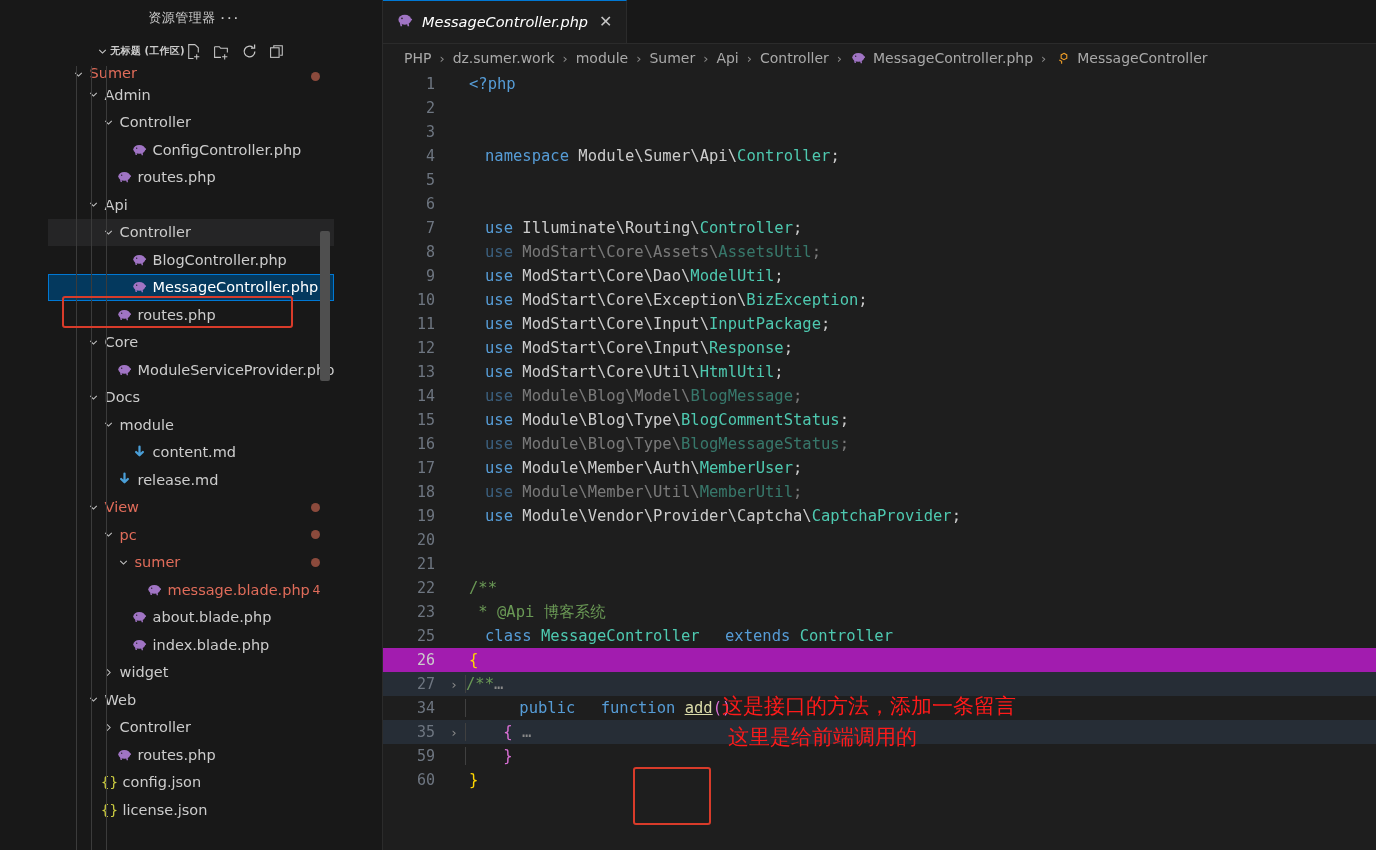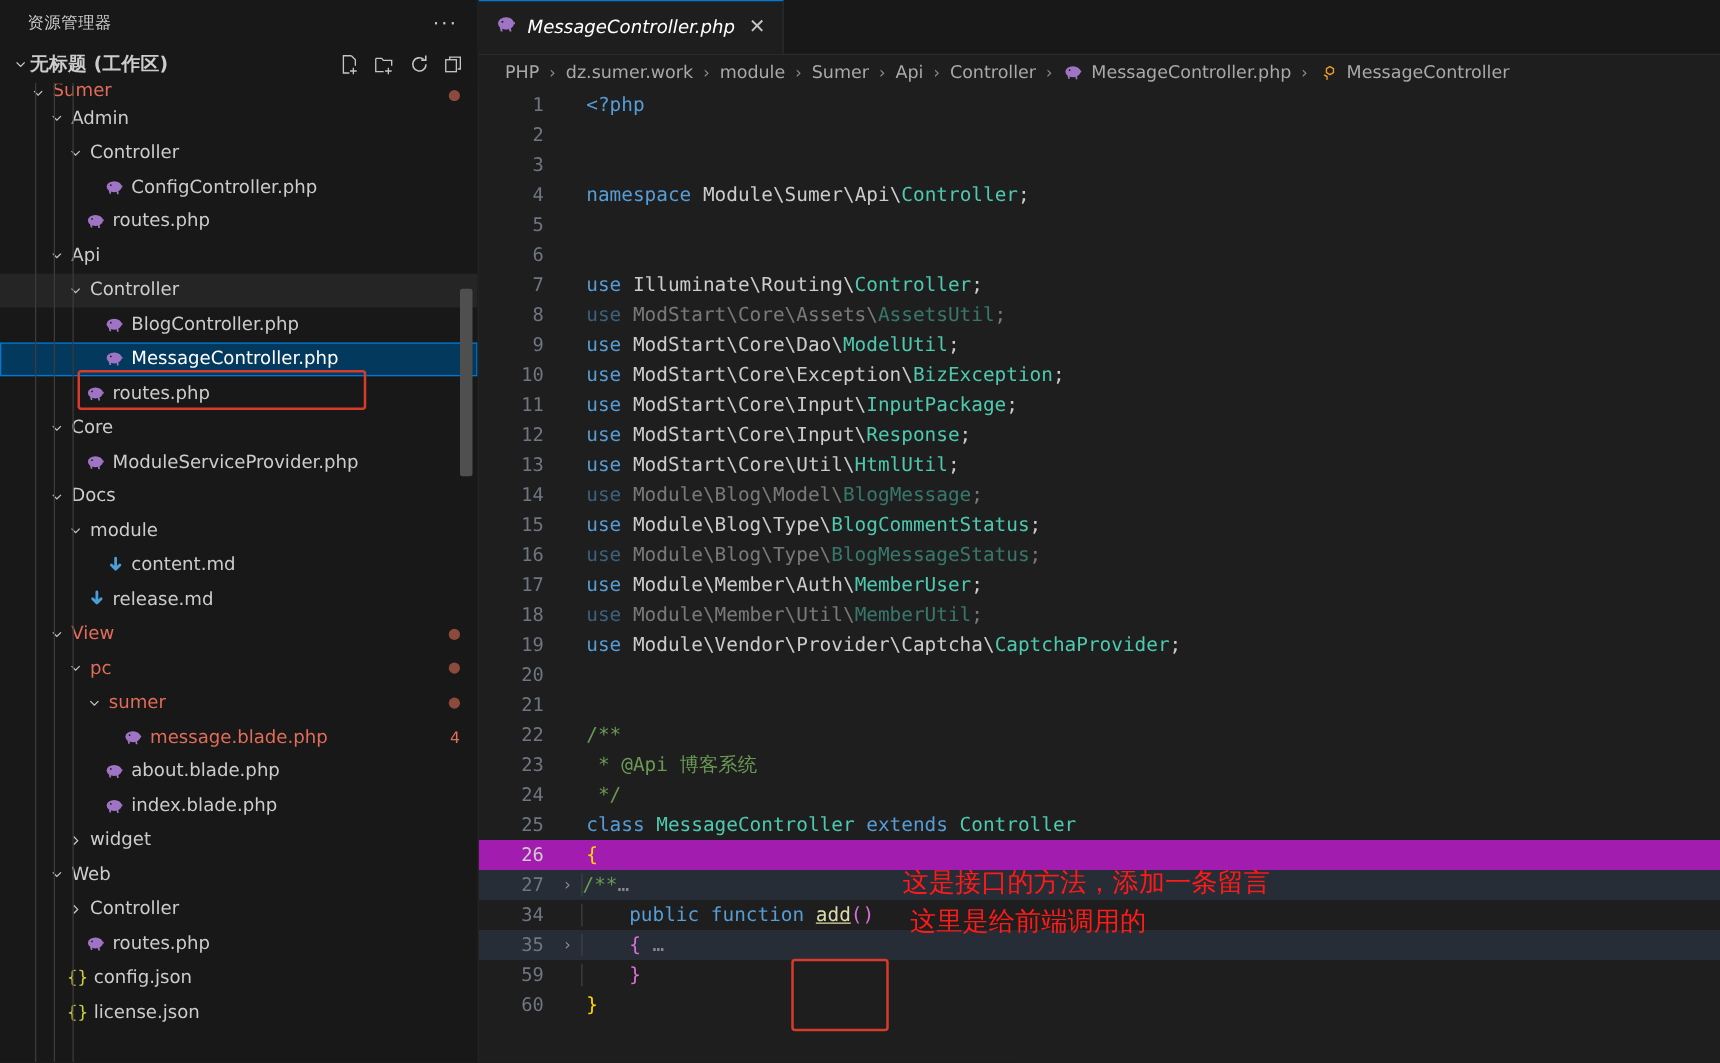--- a/index.html
+++ b/index.html
@@ -11,20 +11,21 @@
   }
   #root { position: relative; width: 1376px; height: 850px; display: flex; }
 
   
   #sidebar {
     width: 383px; height: 850px;
     background: #181818;
     position: relative;
     display: flex; flex-direction: column;
     border-right: 1px solid #2b2b2b;
+    align-items: center;
   }
   .sb-title-row {
     height: 36px; display: flex; align-items: center;
     padding: 0 12px 0 22px; flex: 0 0 36px;
   }
   .sb-title {
     font-size: 13px; color: #cccccc; letter-spacing: .5px;
     font-family: "DejaVu Sans", sans-serif;
   }
   .sb-more {
@@ -32,21 +33,21 @@
     line-height: 10px; letter-spacing: 1px; cursor: pointer;
     padding: 0 4px;
   }
   .ws-row {
     height: 30px; display: flex; align-items: center;
     padding: 0 10px 0 8px; flex: 0 0 30px;
     background: #181818;
   }
   .ws-chevron { width: 16px; color: #cccccc; display:flex; align-items:center; justify-content:center; }
   .ws-name {
-    font-size: 15px; font-weight: bold; color: #cccccc;
+    font-size: 10px; font-weight: bold; color: #cccccc;
     font-family: "DejaVu Sans", sans-serif; letter-spacing: .2px;
   }
   .ws-actions { margin-left: auto; display: flex; gap: 11px; align-items: center; }
   .ws-actions svg { display:block; cursor: pointer; }
 
   .tree-wrap {
     flex: 1 1 auto; position: relative; overflow: hidden;
     background: #181818; padding-top: 1px;
   }
   .tree { position: relative; }
@@ -148,21 +149,21 @@
   .fold {
     width: 22px; flex: 0 0 22px; color: #8b8b8b; font-size: 13px;
     text-align: center; cursor: pointer;
   }
   .ctext { padding-left: 4px; }
   .ind-guide {
     border-left: 1px solid #404040; padding-left: 0;
   }
 
   
-  .t-kw     { color: #569cd6; }
+  .t-kw     { color: #569cd6; margin-left: 16px; }
   .t-ns     { color: #cccccc; }
   .t-type   { color: #4ec9b0; }
   .t-punc   { color: #cccccc; }
   .t-tag    { color: #569cd6; }
   .t-cmt    { color: #6a9955; }
   .t-cls    { color: #4ec9b0; }
   .t-fn     { color: #dcdcaa; text-decoration: underline; }
   .t-brace-y{ color: #ffd700; }
   .t-brace-p{ color: #da70d6; }
   .t-dim    { opacity: .52; }
@@ -617,21 +618,20 @@
           <div class="cline"><span class="lnum">14</span><span class="fold"></span><span class="ctext"><span class="t-kw t-dim">use</span> <span class="t-dim"><span class="t-ns">Module</span><span class="t-punc">\</span><span class="t-ns">Blog</span><span class="t-punc">\</span><span class="t-ns">Model</span><span class="t-punc">\</span><span class="t-type">BlogMessage</span></span><span class="t-punc t-dim">;</span></span></div>
           <div class="cline"><span class="lnum">15</span><span class="fold"></span><span class="ctext"><span class="t-kw">use</span> <span class=""><span class="t-ns">Module</span><span class="t-punc">\</span><span class="t-ns">Blog</span><span class="t-punc">\</span><span class="t-ns">Type</span><span class="t-punc">\</span><span class="t-type">BlogCommentStatus</span></span><span class="t-punc">;</span></span></div>
           <div class="cline"><span class="lnum">16</span><span class="fold"></span><span class="ctext"><span class="t-kw t-dim">use</span> <span class="t-dim"><span class="t-ns">Module</span><span class="t-punc">\</span><span class="t-ns">Blog</span><span class="t-punc">\</span><span class="t-ns">Type</span><span class="t-punc">\</span><span class="t-type">BlogMessageStatus</span></span><span class="t-punc t-dim">;</span></span></div>
           <div class="cline"><span class="lnum">17</span><span class="fold"></span><span class="ctext"><span class="t-kw">use</span> <span class=""><span class="t-ns">Module</span><span class="t-punc">\</span><span class="t-ns">Member</span><span class="t-punc">\</span><span class="t-ns">Auth</span><span class="t-punc">\</span><span class="t-type">MemberUser</span></span><span class="t-punc">;</span></span></div>
           <div class="cline"><span class="lnum">18</span><span class="fold"></span><span class="ctext"><span class="t-kw t-dim">use</span> <span class="t-dim"><span class="t-ns">Module</span><span class="t-punc">\</span><span class="t-ns">Member</span><span class="t-punc">\</span><span class="t-ns">Util</span><span class="t-punc">\</span><span class="t-type">MemberUtil</span></span><span class="t-punc t-dim">;</span></span></div>
           <div class="cline"><span class="lnum">19</span><span class="fold"></span><span class="ctext"><span class="t-kw">use</span> <span class=""><span class="t-ns">Module</span><span class="t-punc">\</span><span class="t-ns">Vendor</span><span class="t-punc">\</span><span class="t-ns">Provider</span><span class="t-punc">\</span><span class="t-ns">Captcha</span><span class="t-punc">\</span><span class="t-type">CaptchaProvider</span></span><span class="t-punc">;</span></span></div>
           <div class="cline"><span class="lnum">20</span><span class="fold"></span><span class="ctext"></span></div>
           <div class="cline"><span class="lnum">21</span><span class="fold"></span><span class="ctext"></span></div>
           <div class="cline"><span class="lnum">22</span><span class="fold"></span><span class="ctext"><span class="t-cmt">/**</span></span></div>
           <div class="cline"><span class="lnum">23</span><span class="fold"></span><span class="ctext"><span class="t-cmt"> * @Api 博客系统</span></span></div>
-          <div class="cline"><span class="lnum">24</span><span class="fold"></span><span class="ctext"><span class="t-cmt"> */</span></span></div>
           <div class="cline"><span class="lnum">25</span><span class="fold"></span><span class="ctext"><span class="t-kw">class</span> <span class="t-cls">MessageController</span> <span class="t-kw">extends</span> <span class="t-cls">Controller</span></span></div>
           <div class="cline current"><span class="lnum">26</span><span class="fold"></span><span class="ctext"><span class="t-brace-y">{</span></span></div>
           <div class="cline folded"><span class="lnum">27</span><span class="fold">›</span><span class="ctext ind-guide"><span class="t-cmt">/**</span><span class="t-ell">…</span></span></div>
           <div class="cline"><span class="lnum">34</span><span class="fold"></span><span class="ctext ind-guide">    <span class="t-kw">public</span> <span class="t-kw">function</span> <span class="t-fn">add</span><span class="t-brace-p">()</span></span></div>
           <div class="cline folded"><span class="lnum">35</span><span class="fold">›</span><span class="ctext ind-guide">    <span class="t-brace-p">{</span><span class="t-ell"> …</span></span></div>
           <div class="cline"><span class="lnum">59</span><span class="fold"></span><span class="ctext ind-guide">    <span class="t-brace-p">}</span></span></div>
           <div class="cline"><span class="lnum">60</span><span class="fold"></span><span class="ctext"><span class="t-brace-y">}</span></span></div>
         </div>
 
       <div class="annot-box" style="left:250px; top:695px; width:78px; height:58px;"></div>

